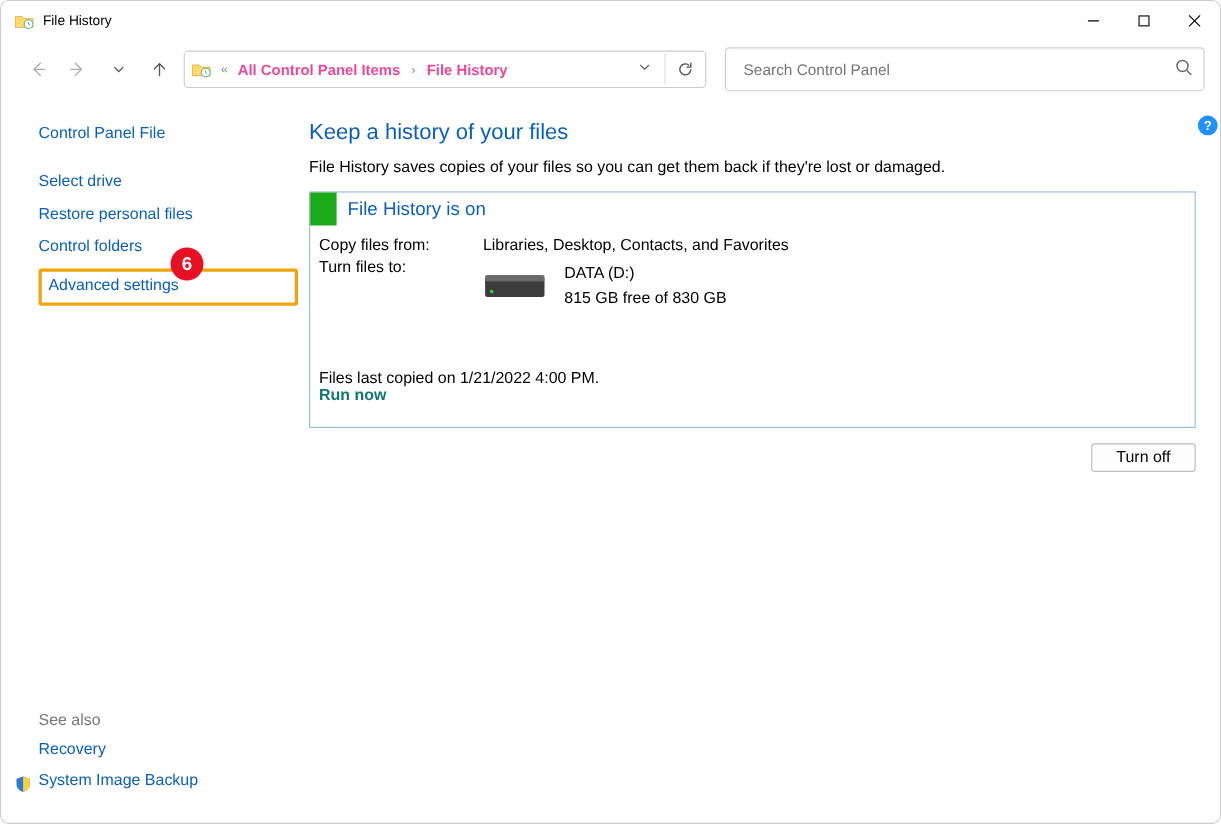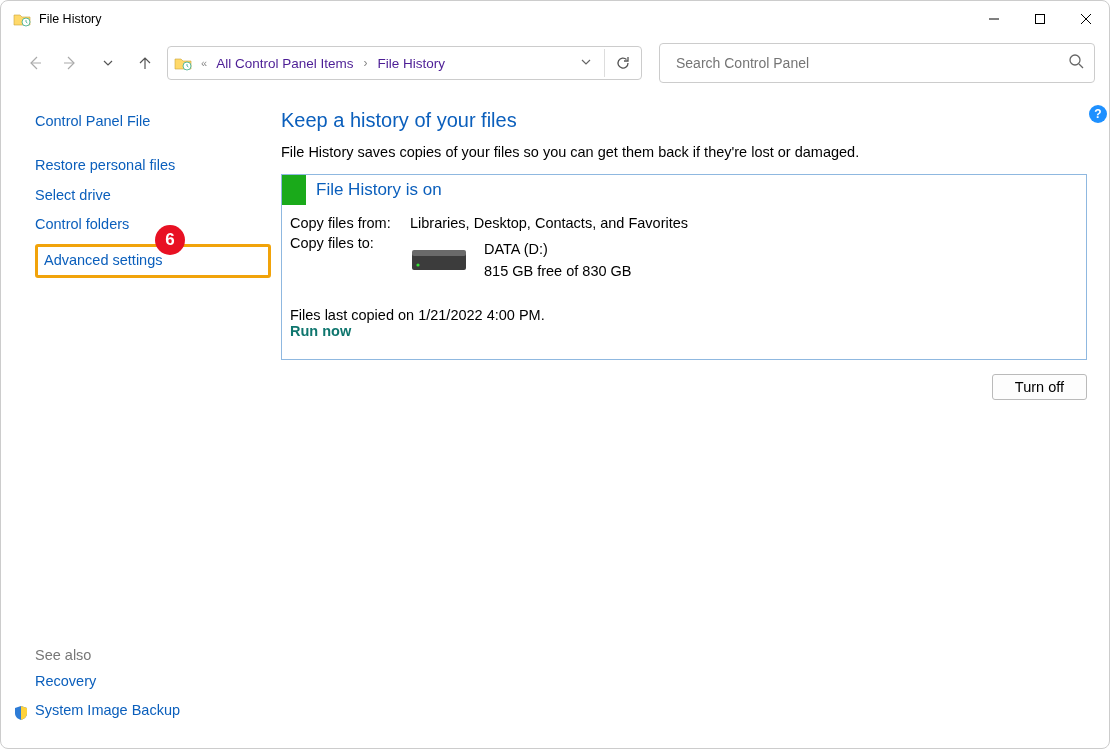--- a/index.html
+++ b/index.html
@@ -15,21 +15,21 @@
 
   
   .navbar { height: 52px; display: flex; align-items: center; padding: 0 14px 0 18px; gap: 7px; }
   .nav-arrow { width: 30px; height: 30px; display:flex; align-items:center; justify-content:center; color:#777; }
   .nav-arrow.disabled svg { stroke:#aaa; }
   .nav-arrow svg { stroke:#555; stroke-width:1.2; fill:none; }
   .nav-up svg { stroke:#555; }
   .addrbar { flex: 0 0 475px; height: 34px; border:1px solid #ccc; border-radius:4px; display:flex; align-items:center; padding:0 6px 0 6px; }
   .addrbar .crumb-icon { width:18px; height:18px; margin-right:4px; }
   .addrbar .chevsmall { color:#888; font-size:11px; padding:0 5px; }
-  .addrbar .crumb { font-size:13.5px; color:#4c1d95; padding:0 4px; white-space:nowrap; }
+  .addrbar .crumb { font-size:13.5px; color:#ec4899; padding:0 4px; white-space:nowrap;font-weight:bold; }
   .addrbar .sep { color:#888; font-size:12px; padding:0 6px; }
   .addrbar .spacer { flex:1; }
   .addrbar .drop { color:#666; padding:0 6px; }
   .addrbar .refresh { padding:0 4px 0 10px; border-left:1px solid #ddd; margin-left:6px; height:28px; display:flex; align-items:center;}
   .searchbox { flex:1; height:40px; border:1px solid #ccc; border-radius:4px; display:flex; align-items:center; padding:0 10px 0 14px; margin-left:10px;}
   .searchbox input { border:none; outline:none; flex:1; font-size:14px; color:#777; background:transparent;}
   .searchbox .sicon { color:#666; }
 
   
   .content { display:flex; height: calc(749px - 36px - 52px); position:relative; }
@@ -43,21 +43,21 @@
 
   .main { flex:1; padding: 10px 22px 0 10px; position:relative;}
   .main h1 { color:#0b5fbc; font-weight:400; font-size:20px; margin:10px 0 12px 0;}
   .main .desc { font-size:14.5px; color:#000; margin:0 0 14px 0;}
 
   .statusbox { border:1px solid #8fb8e0; }
   .statushdr { display:flex; align-items:center; height:30px;}
   .statushdr .greenbar { width:24px; height:30px; background:#1aaa1a;}
   .statushdr .statust { color:#0b5fbc; font-size:17px; padding-left:10px;}
   .detail { padding:10px 0 16px 8px; font-size:14.5px;}
-  .detail .row { display:flex; margin-bottom:4px;}
+  .detail .row { display:flex; margin-bottom:4px;gap:29px;}
   .detail .lbl { width:120px; }
   .detail .val {}
   .driveicon { width:58px; height:26px; margin-right:16px;}
   .detail .driveblock { margin-top:4px; display:flex; align-items:center;}
   .detail .drivetext { display:flex; flex-direction:column; line-height:1.5;}
   .detail .last { margin-top:24px;flex-direction:column;}
   .detail a.runnow { color:#0f766e; text-decoration:none;font-weight:bold;}
 
   .turnoff-row { display:flex; justify-content:flex-end; margin-top:14px;}
   .turnoff { border:1px solid #bababa; background:#fdfdfd; padding:4px 22px; font-size:14.5px; border-radius:3px;}
@@ -157,22 +157,22 @@
           <circle cx="7" cy="7" r="5" fill="none" stroke="#666" stroke-width="1.3"></circle>
           <line x1="11" y1="11" x2="15" y2="15" stroke="#666" stroke-width="1.3"></line>
         </svg></span>
   </div>
 </div>
 
 <div class="content">
 
   <div class="sidebar">
     <a href="#" class="side-home">Control Panel File</a>
+    <a href="#" class="side-link">Select drive</a>
     <a href="#" class="side-link">Restore personal files</a>
-    <a href="#" class="side-link">Select drive</a>
     <a href="#" class="side-link">Control folders</a>
     <span class="side-adv-wrap">
       <a href="#">Advanced settings</a>
     </span>
 
     <div class="callout-badge" style="left:154px; top:136px;">
       <span>6</span>
     </div>
 
     <div class="seealso">
@@ -197,21 +197,21 @@
       <div class="statushdr">
         <div class="greenbar"></div>
         <div class="statust">File History is on</div>
       </div>
       <div class="detail">
         <div class="row">
           <div class="lbl">Copy files from:</div>
           <div class="val">Libraries, Desktop, Contacts, and Favorites</div>
         </div>
         <div class="row">
-          <div class="lbl">Copy files to:</div>
+          <div class="lbl">Turn files to:</div>
           <div class="val driveblock">
             <span class="driveicon">
               <svg viewBox="0 0 58 26">
                   <rect x="2" y="4" width="54" height="18" rx="2" fill="#3c3c3c"></rect>
                   <rect x="2" y="2" width="54" height="6" rx="2" fill="#6a6a6a"></rect>
                   <circle cx="8" cy="17" r="1.6" fill="#35e035"></circle>
                 </svg>
             </span>
             <div class="drivetext">
               <span>DATA (D:)</span>

